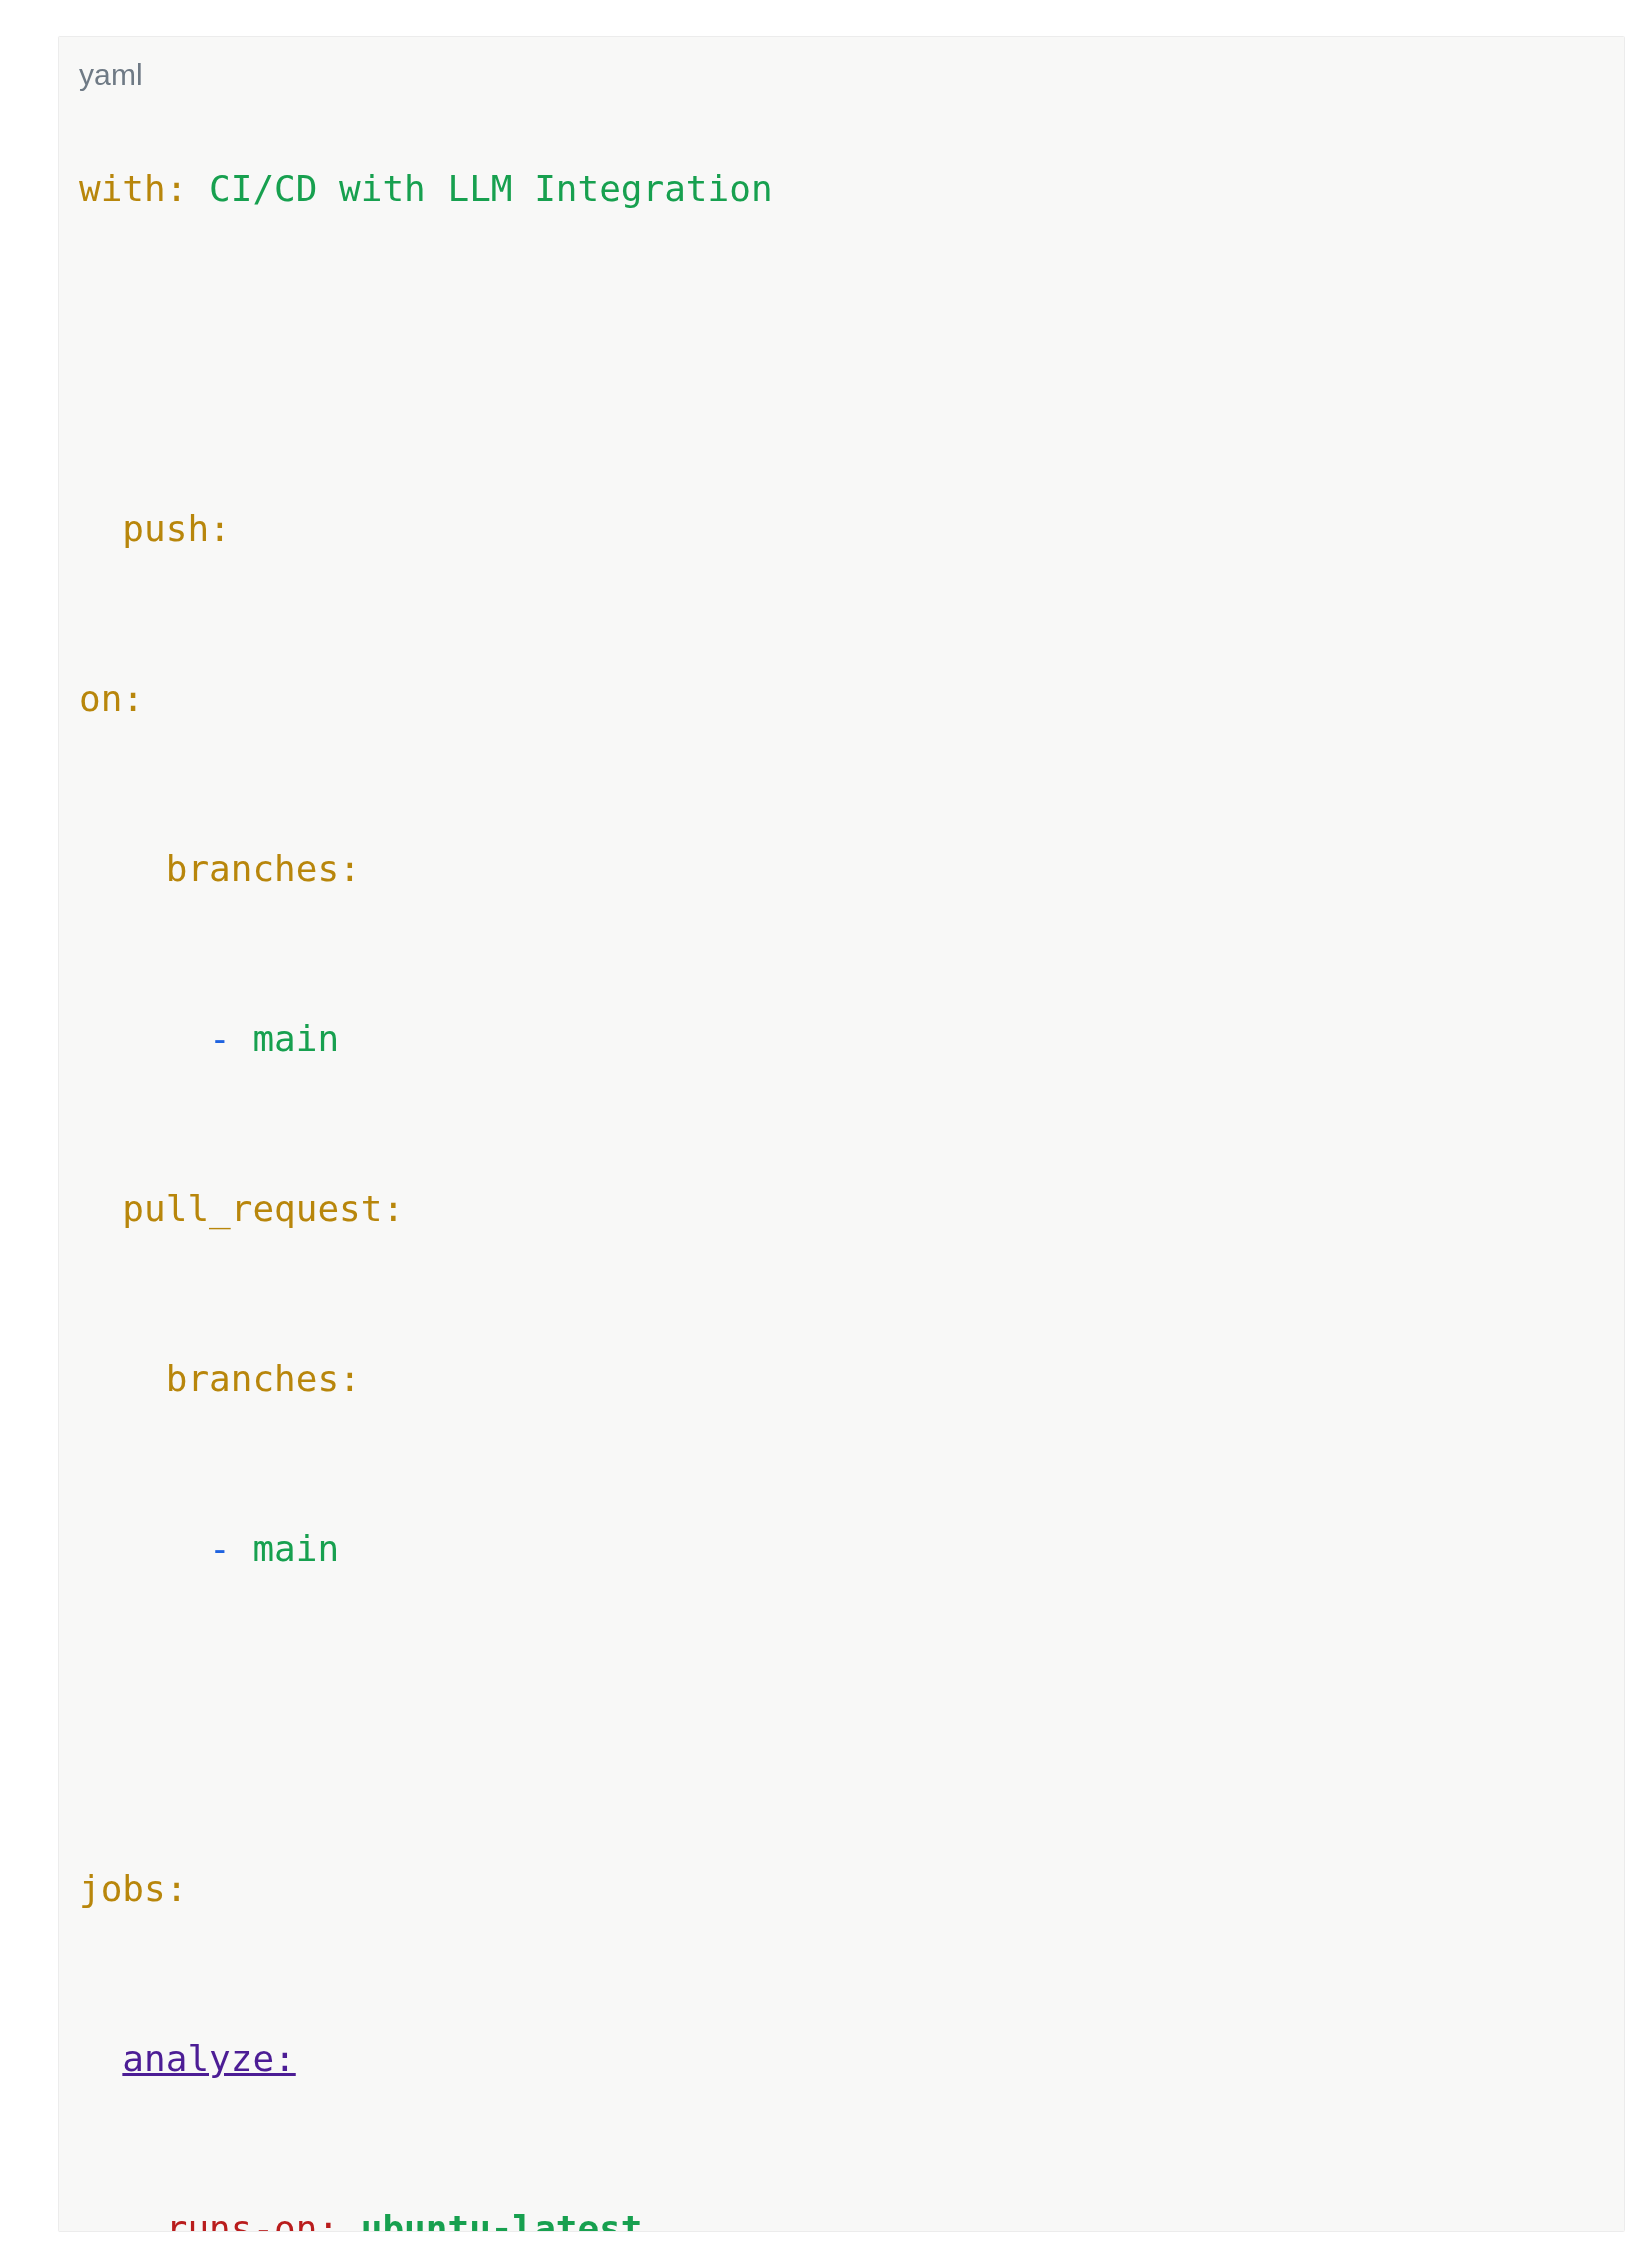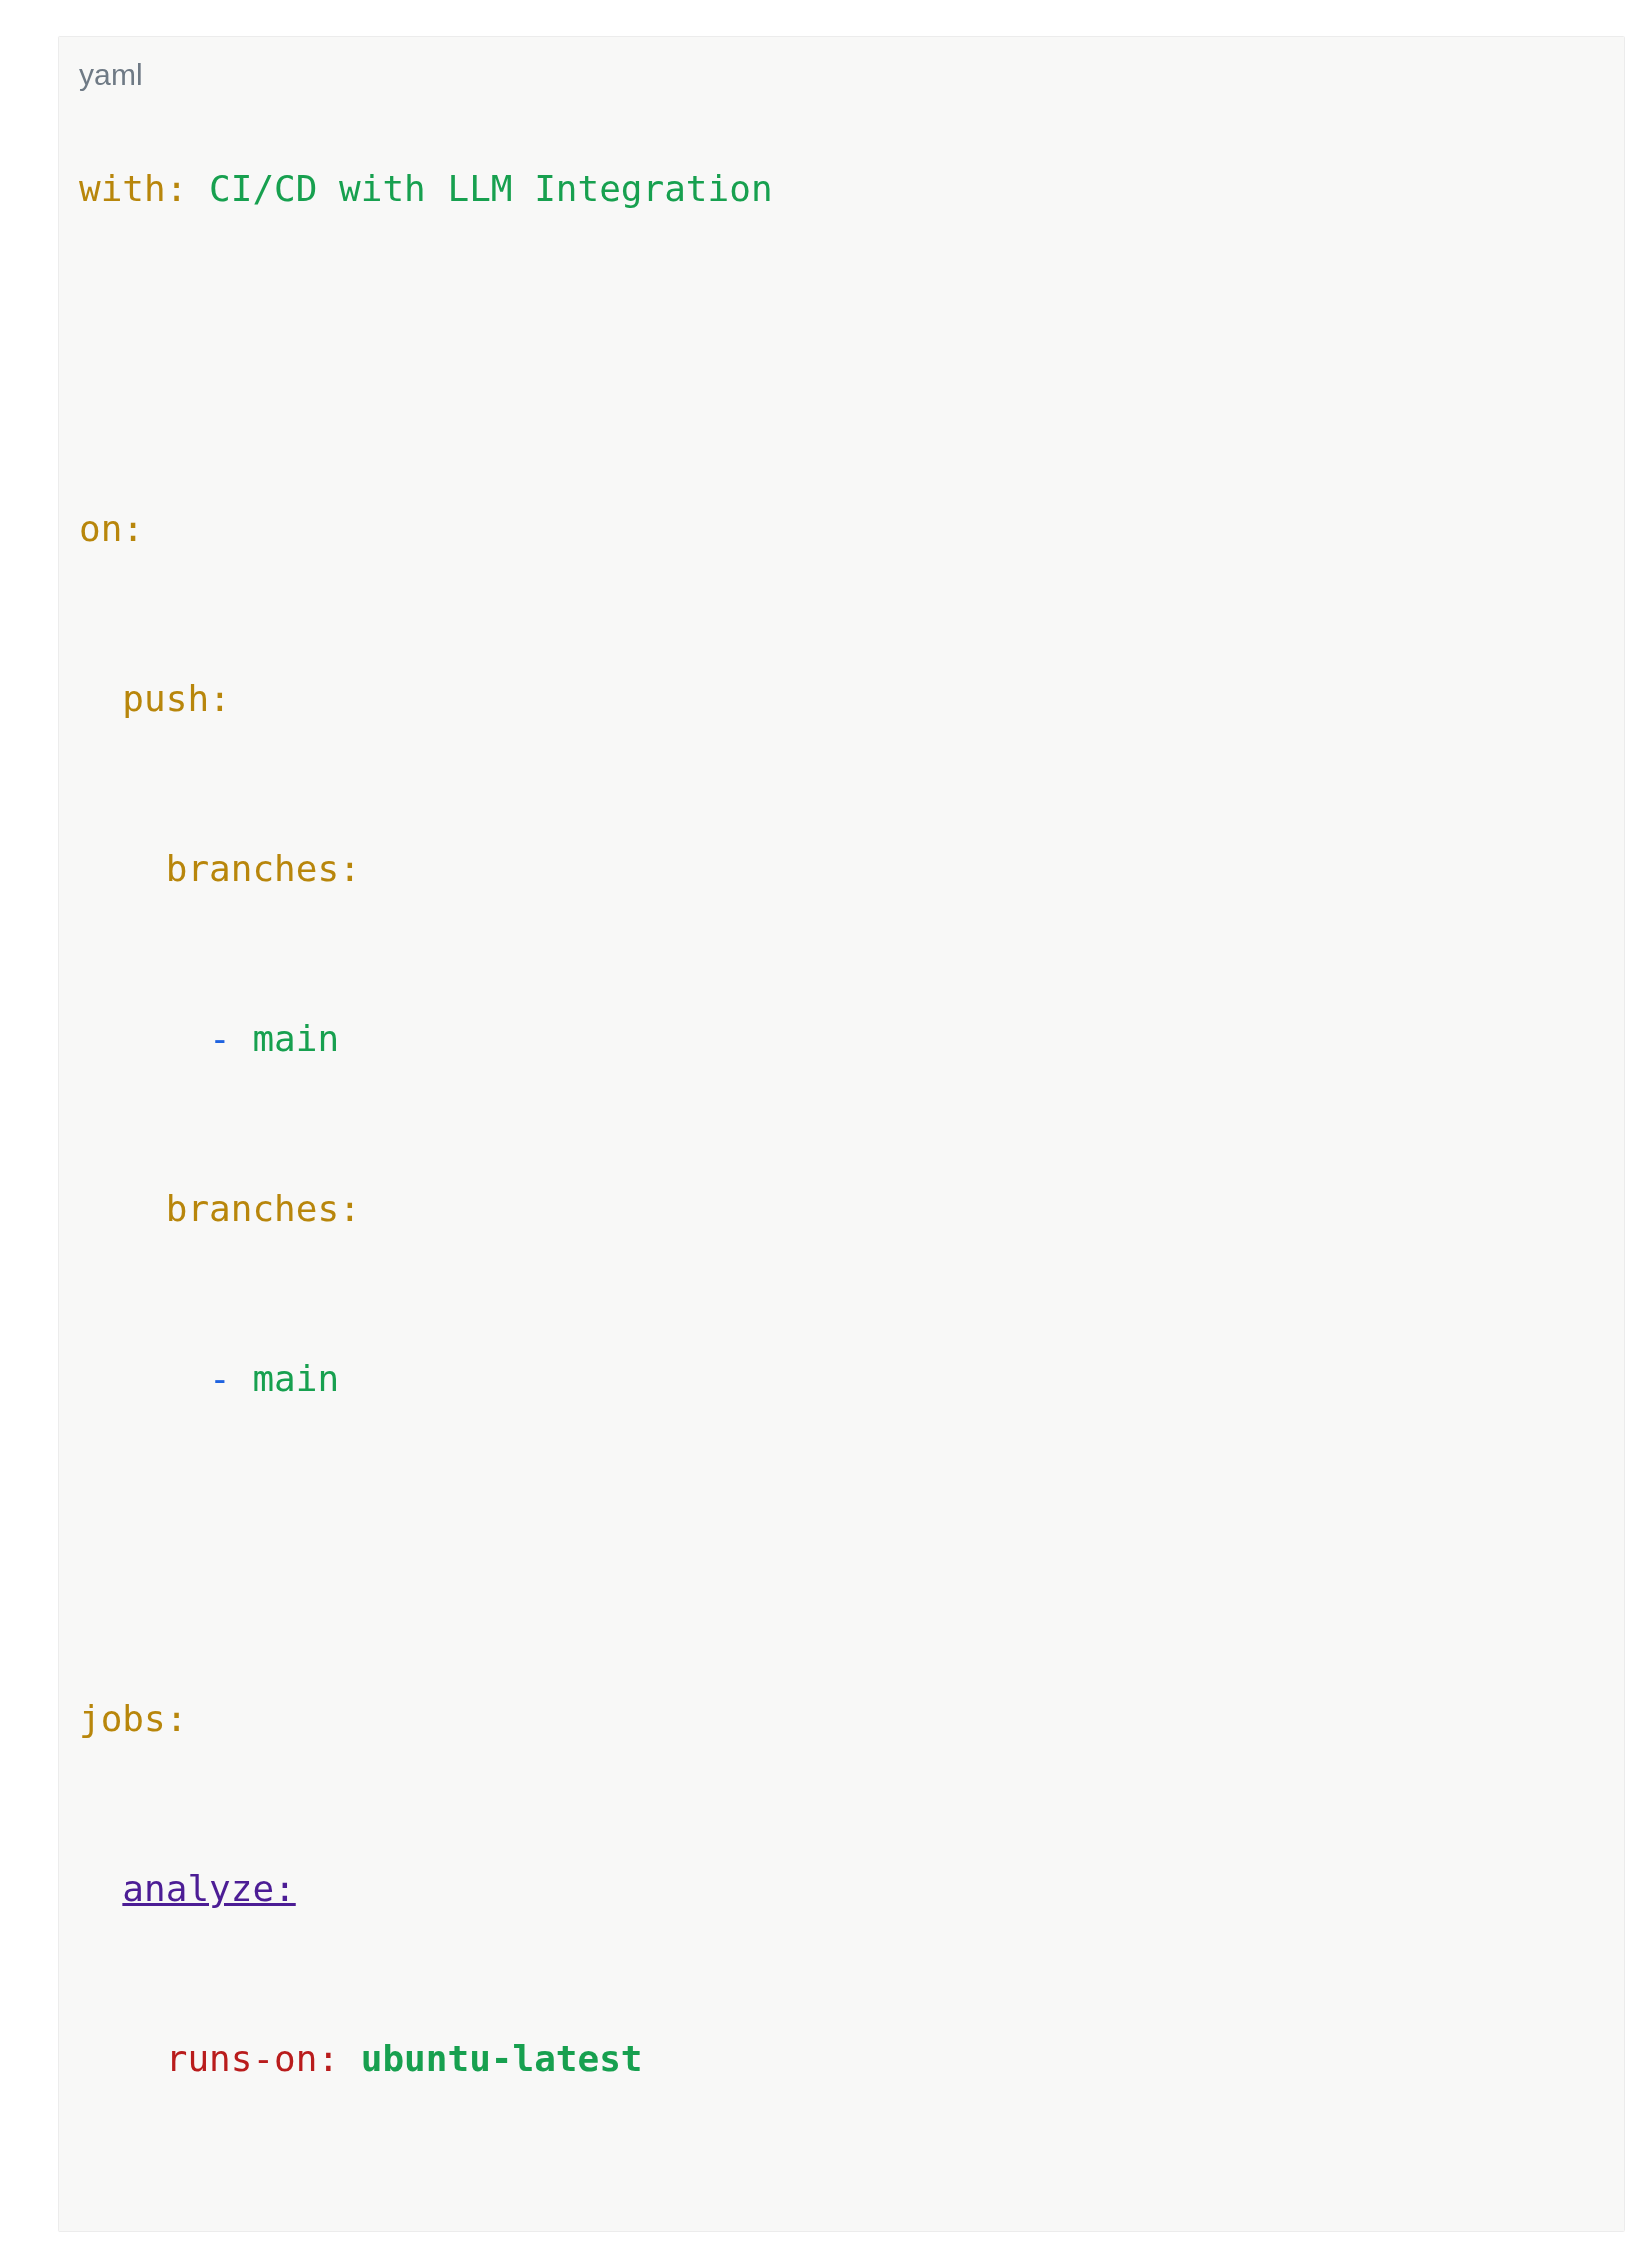--- a/index.html
+++ b/index.html
@@ -84,24 +84,25 @@
 
 <div id="page" style="background: rgb(255, 255, 255);">
 
   <div class="code-card" style="background: rgb(248, 248, 247); border-color: rgb(236, 236, 236);">
 
     <div class="lang-label" style="color: rgb(111, 122, 133);">yaml</div>
 
     <div class="code-body">
       <pre class="code" id="code-pre"><span class="line"><span class="k" style="color: rgb(184, 134, 11);">with:</span><span class="v" style="color: rgb(23, 160, 79);"> CI/CD with LLM Integration</span></span>
 <span class="line blank">&nbsp;</span>
+<span class="line"><span class="ws">  </span><span class="k" style="color: rgb(184, 134, 11);">push:</span></span>
 <span class="line"><span class="k" style="color: rgb(184, 134, 11);">on:</span></span>
-<span class="line"><span class="ws">  </span><span class="k" style="color: rgb(184, 134, 11);">push:</span></span>
 <span class="line"><span class="ws">    </span><span class="k" style="color: rgb(184, 134, 11);">branches:</span></span>
 <span class="line"><span class="ws">      </span><span class="d" style="color: rgb(31, 99, 224);">-</span><span class="v" style="color: rgb(23, 160, 79);"> main</span></span>
+<span class="line"><span class="ws">  </span><span class="k" style="color: rgb(184, 134, 11);">pull_request:</span></span>
 <span class="line"><span class="ws">    </span><span class="k" style="color: rgb(184, 134, 11);">branches:</span></span>
 <span class="line"><span class="ws">      </span><span class="d" style="color: rgb(31, 99, 224);">-</span><span class="v" style="color: rgb(23, 160, 79);"> main</span></span>
 <span class="line blank">&nbsp;</span>
 <span class="line"><span class="k" style="color: rgb(184, 134, 11);">jobs:</span></span>
 <span class="line"><span class="ws">  </span><span class="k" style="color: #4c1d95; text-decoration: underline;">analyze:</span></span>
 <span class="line"><span class="ws">    </span><span class="k" style="color: #b91c1c;">runs-on:</span><span class="v" style="color: rgb(23, 160, 79); font-weight: bold;"> ubuntu-latest</span></span>
 
 
 
 

